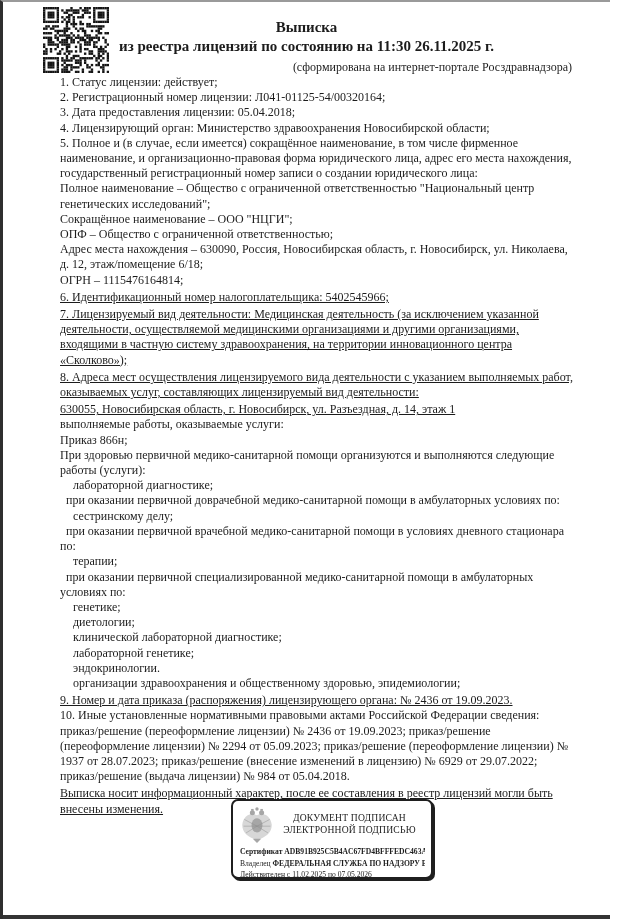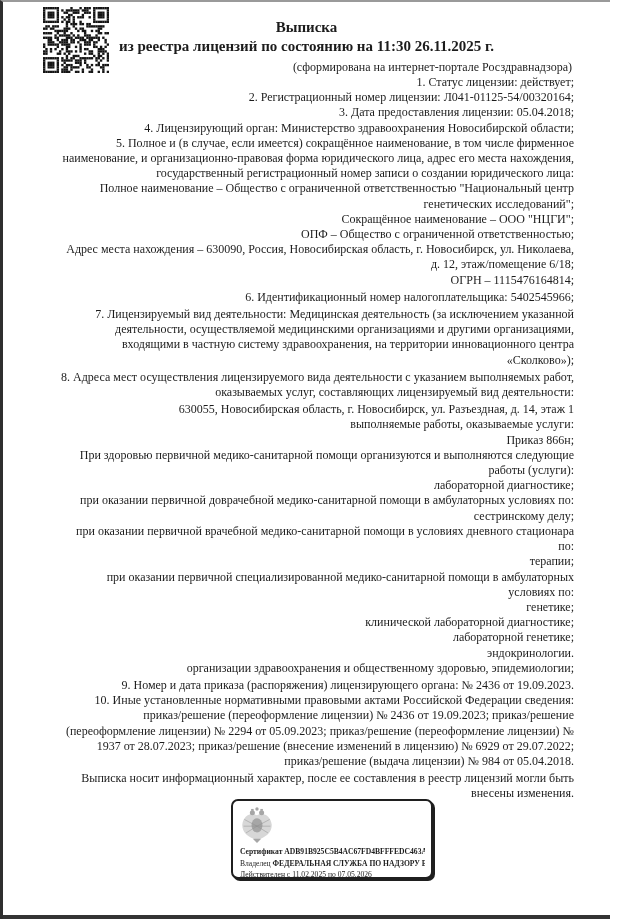--- a/index.html
+++ b/index.html
@@ -7,24 +7,24 @@
     position:relative; width:610px; height:919px; box-sizing:border-box;
     background:#ffffff; overflow:hidden;
     border-top:2px solid #9a9a9a; border-left:3px solid #2f2f2f;
     font-family:"Liberation Serif", serif; color:#1c1c1c;
   }
   .qr { position:absolute; left:40px; top:5px; width:66px; height:66px; }
   .qr svg { display:block; width:66px; height:66px; }
   .header { text-align:center; padding-top:16px; font-weight:bold; font-size:15px; line-height:19px; }
   .formed-note { text-align:right; padding-right:38px; margin-top:5px; font-size:12px; line-height:12px; }
   .doc { margin-top:2px; padding:0 36px 0 57px; font-size:12px; line-height:15.2px; }
-  .para { margin:0; text-align:right; }
+  .para { margin:0; text-align:left; }
   .indent-1 { text-indent:6px; }
   .indent-2 { text-indent:13px; }
-  .gap { margin-top:2px; }
+  .gap { margin-top:2px;text-decoration:underline; }
 
   .stamp {
     position:absolute; left:228px; top:797px; width:202px; height:80px; box-sizing:border-box;
     background:#ffffff; border:2px solid #1f1f1f; border-radius:7px;
     box-shadow:2px 2px 0 #1f1f1f; padding:4px 6px 3px 7px; overflow:hidden;
   }
   .stamp-top { display:flex; align-items:center; height:38px; }
   .emblem { width:34px; height:37px; flex:0 0 auto; }
   .stamp-title { flex:1; text-align:center; font-size:9.6px; line-height:12px; letter-spacing:0.2px; }
   .stamp-line { font-size:7.6px; line-height:10.5px; white-space:nowrap; overflow:hidden; margin-top:1px; }
@@ -479,20 +479,21 @@
       <p class="para indent-0">выполняемые работы, оказываемые услуги:</p>
       <p class="para indent-0">Приказ 866н;</p>
       <p class="para indent-0">При здоровью первичной медико-санитарной помощи организуются и выполняются следующие работы (услуги):</p>
       <p class="para indent-2">лабораторной диагностике;</p>
       <p class="para indent-1">при оказании первичной доврачебной медико-санитарной помощи в амбулаторных условиях по:</p>
       <p class="para indent-2">сестринскому делу;</p>
       <p class="para indent-1">при оказании первичной врачебной медико-санитарной помощи в условиях дневного стационара по:</p>
       <p class="para indent-2">терапии;</p>
       <p class="para indent-1">при оказании первичной специализированной медико-санитарной помощи в амбулаторных условиях по:</p>
       <p class="para indent-2">генетике;</p>
+      <p class="para indent-2">диетологии;</p>
       <p class="para indent-2">клинической лабораторной диагностике;</p>
       <p class="para indent-2">лабораторной генетике;</p>
       <p class="para indent-2">эндокринологии.</p>
       <p class="para indent-2">организации здравоохранения и общественному здоровью, эпидемиологии;</p>
       <p class="para indent-0 gap">9. Номер и дата приказа (распоряжения) лицензирующего органа: № 2436 от 19.09.2023.</p>
       <p class="para indent-0">10. Иные установленные нормативными правовыми актами Российской Федерации сведения: приказ/решение (переоформление лицензии) № 2436 от 19.09.2023; приказ/решение (переоформление лицензии) № 2294 от 05.09.2023; приказ/решение (переоформление лицензии) № 1937 от 28.07.2023; приказ/решение (внесение изменений в лицензию) № 6929 от 29.07.2022; приказ/решение (выдача лицензии) № 984 от 05.04.2018.</p>
       <p class="para indent-0 gap">Выписка носит информационный характер, после ее составления в реестр лицензий могли быть внесены изменения.</p>
     </div>
 
   <div class="stamp">
@@ -505,20 +506,24 @@
           <circle cx="14.5" cy="8" r="3"></circle>
           <circle cx="25.5" cy="8" r="3"></circle>
           <path d="M20 11 C12 7 4 12 2.5 22 C2 30 8 36 15 38.5 L20 40 L25 38.5 C32 36 38 30 37.5 22 C36 12 28 7 20 11 Z" opacity="0.45"></path>
           <ellipse cx="20" cy="23" rx="6.5" ry="8.5"></ellipse>
           <path d="M15 39 L20 44 L25 39 Z"></path>
         </g>
         <g stroke="#8f8f8f" stroke-width="0.8" fill="none" opacity="0.7">
           <path d="M20 24 L5 16 M20 24 L4 24 M20 24 L7 32 M20 24 L35 16 M20 24 L36 24 M20 24 L33 32"></path>
         </g>
       </svg>
+      <div class="stamp-title">
+        <div>ДОКУМЕНТ ПОДПИСАН</div>
+        <div>ЭЛЕКТРОННОЙ ПОДПИСЬЮ</div>
+      </div>
     </div>
     <div class="stamp-line cert">
       <span>Сертификат</span>&nbsp;<span>ADB91B925C5B4AC67FD4BFFFEDC463AE</span>
     </div>
     <div class="stamp-line">
       <span>Владелец</span>&nbsp;<b>ФЕДЕРАЛЬНАЯ СЛУЖБА ПО НАДЗОРУ В С</b>
     </div>
     <div class="stamp-line">Действителен с 11.02.2025 по 07.05.2026</div>
   </div>
 

